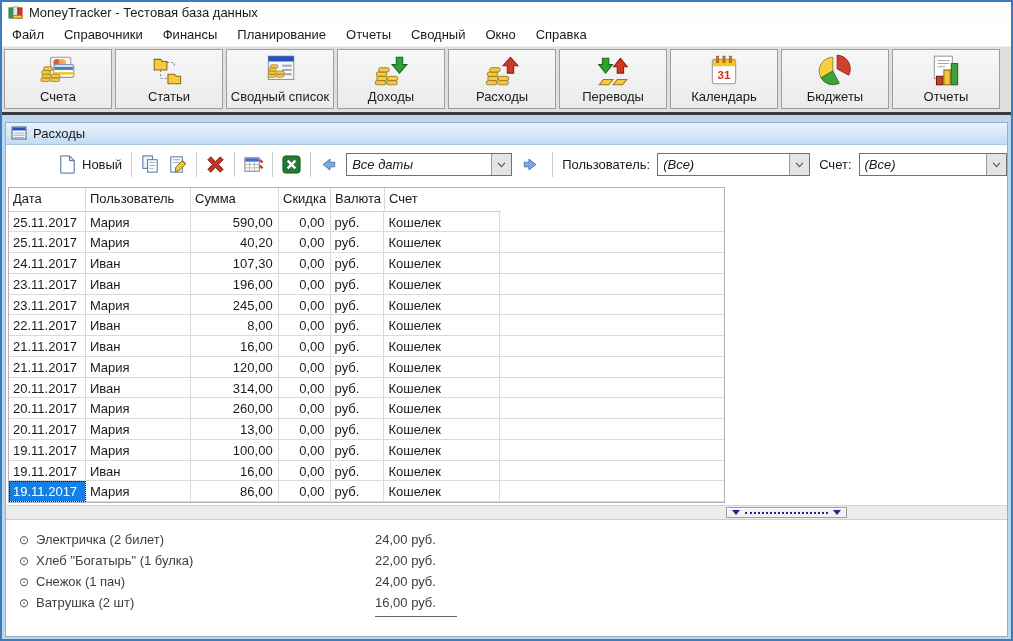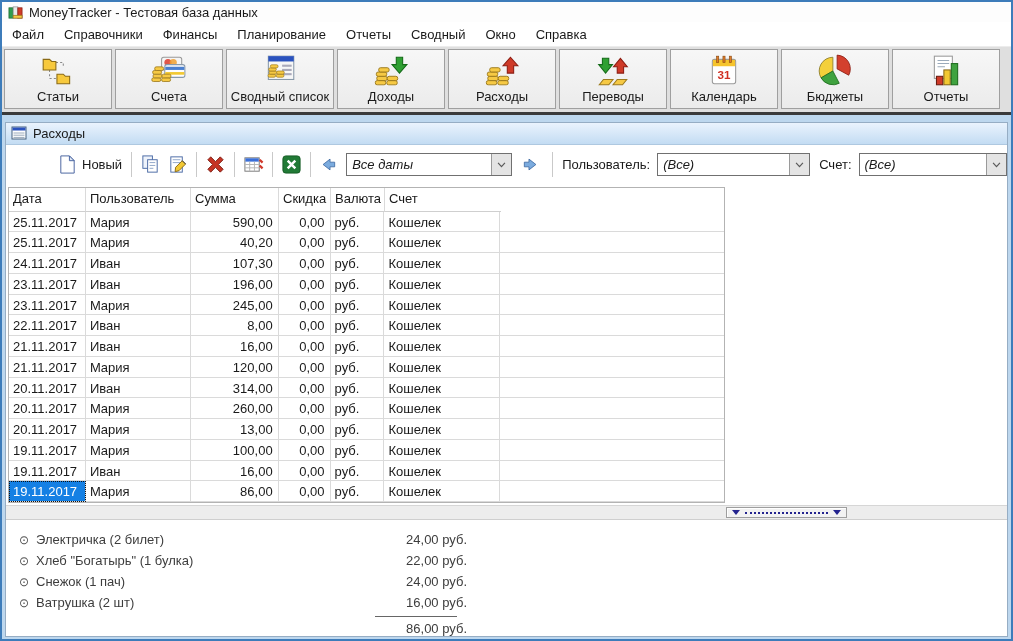--- a/index.html
+++ b/index.html
@@ -54,21 +54,21 @@
   .splitter { height:15px; margin-top:2px; background:#ededed; border-top:1px solid #d6d6d6; border-bottom:1px solid #cfcfcf; position:relative; }
   .grip { position:absolute; left:720px; top:1px; width:121px; height:11px; background:#f2f2f2; border:1px solid #9e9e9e; box-shadow:inset 1px 1px 0 #fff; display:flex; align-items:center; padding:0 5px; }
   .tri { width:0; height:0; border-left:4px solid transparent; border-right:4px solid transparent; border-top:5px solid #23238e; }
   .dotline { flex:1; height:0; border-top:2px dotted #23238e; margin:0 5px; }
 
   
   .details { flex:0 0 auto; height:116px; background:#fff; padding:9px 0 0 13px; color:#3d3d3d; }
   .detail-row { display:flex; align-items:center; height:21px; width:448px; }
   .d-bullet { width:17px; font-size:12px; color:#555; }
   .d-name { flex:1; white-space:nowrap; }
-  .d-amount { width:92px; text-align:right; white-space:nowrap; }
+  .d-amount { width:92px; white-space:nowrap; }
   .total-line { width:82px; border-top:1px solid #666; margin:3px 0 1px 356px; }
   .hiddefs { position:absolute; width:0; height:0; overflow:hidden; }
 </style>
 </head>
 <body>
 
 <svg class="hiddefs" aria-hidden="true">
   <symbol id="coins" viewBox="0 0 26 20">
     <g fill="#f6c944" stroke="#9c7a1e" stroke-width="1">
       <rect x="1" y="14.5" width="11" height="4.5" rx="2"></rect>
@@ -100,38 +100,38 @@
       <div class="menu-item">Планирование</div>
       <div class="menu-item">Отчеты</div>
       <div class="menu-item">Сводный</div>
       <div class="menu-item">Окно</div>
       <div class="menu-item">Справка</div>
     </div>
 
   <div class="toolbar">
     <div class="tb-btn">
       <svg viewBox="0 0 34 30">
-        <path d="M9 14 v8 h7" fill="none" stroke="#8a8a8a" stroke-dasharray="2 2"></path>
-        <path d="M15 7 h7 v4" fill="none" stroke="#8a8a8a" stroke-dasharray="2 2"></path>
-        <path d="M3 4 h6 l2 2 h4 v8 H3 z" fill="#f7c93d" stroke="#8a6a15"></path>
-        <path d="M16 18 h6 l2 2 h4 v7 h-12 z" fill="#f7c93d" stroke="#8a6a15"></path>
-      </svg>
-      <span>Статьи</span>
-    </div>
-    <div class="tb-btn">
-      <svg viewBox="0 0 34 30">
         <rect x="10" y="2" width="19" height="12" rx="2" fill="#f5f5f5" stroke="#999"></rect>
         <circle cx="16" cy="7" r="3.4" fill="#e0564a"></circle>
         <circle cx="21" cy="7" r="3.4" fill="#f0a030" opacity=".85"></circle>
         <rect x="13" y="9" width="19" height="12" rx="2" fill="#fdfdfd" stroke="#8899aa"></rect>
         <rect x="13.5" y="11" width="18" height="3" fill="#4a7fd0"></rect>
         <rect x="13.5" y="16" width="18" height="2.5" fill="#f2c832"></rect>
         <use href="#coins" x="0" y="10" width="20" height="16"></use>
       </svg>
       <span>Счета</span>
+    </div>
+    <div class="tb-btn">
+      <svg viewBox="0 0 34 30">
+        <path d="M9 14 v8 h7" fill="none" stroke="#8a8a8a" stroke-dasharray="2 2"></path>
+        <path d="M15 7 h7 v4" fill="none" stroke="#8a8a8a" stroke-dasharray="2 2"></path>
+        <path d="M3 4 h6 l2 2 h4 v8 H3 z" fill="#f7c93d" stroke="#8a6a15"></path>
+        <path d="M16 18 h6 l2 2 h4 v7 h-12 z" fill="#f7c93d" stroke="#8a6a15"></path>
+      </svg>
+      <span>Статьи</span>
     </div>
     <div class="tb-btn">
       <svg viewBox="0 0 34 30">
         <rect x="6" y="1" width="24" height="22" fill="#f7f7f7" stroke="#8899aa"></rect>
         <rect x="6" y="1" width="24" height="5" fill="#2a52be"></rect>
         <rect x="19" y="9" width="9" height="2" fill="#aab"></rect>
         <rect x="19" y="13" width="9" height="2" fill="#aab"></rect>
         <rect x="19" y="17" width="9" height="2" fill="#aab"></rect>
         <use href="#coins" x="5" y="8" width="17" height="14"></use>
       </svg>
@@ -455,22 +455,17 @@
               <span class="d-name">Снежок (1 пач)</span>
               <span class="d-amount">24,00 руб.</span>
             </div>
             <div class="detail-row">
               <span class="d-bullet">⊙</span>
               <span class="d-name">Ватрушка (2 шт)</span>
               <span class="d-amount">16,00 руб.</span>
             </div>
           </div>
         <div class="total-line"></div>
-        <div class="detail-row">
-          <span class="d-bullet"></span>
-          <span class="d-name"></span>
-          <span class="d-amount">86,00 руб.</span>
-        </div>
       </div>
     </div>
 
   </div>
 </div>
 
 </body></html>

